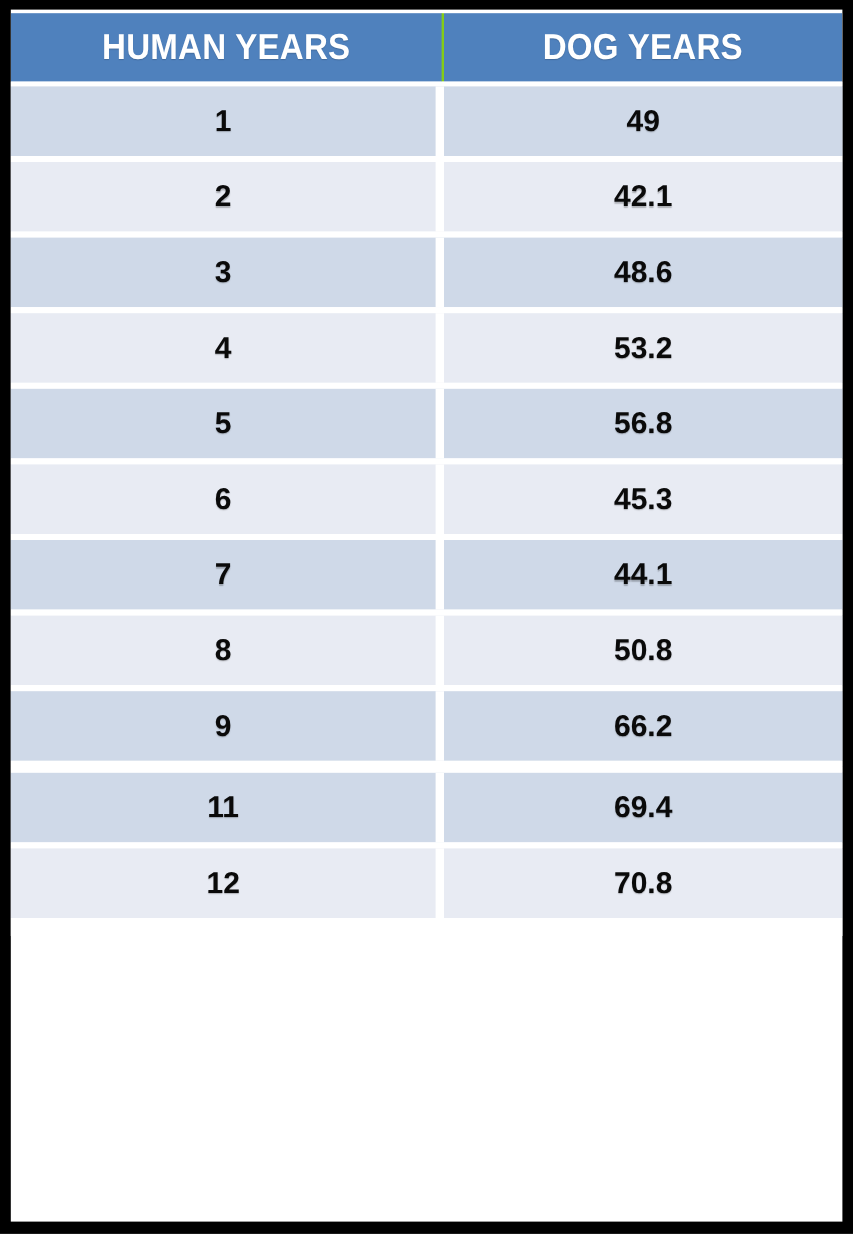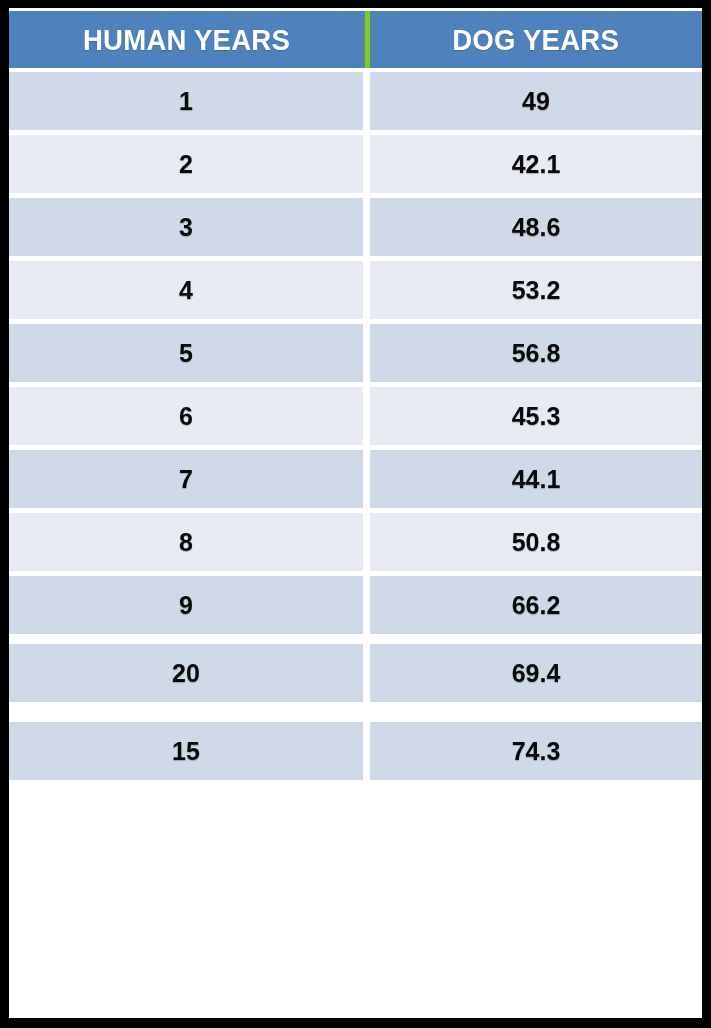--- a/index.html
+++ b/index.html
@@ -54,21 +54,21 @@
     font-stretch: condensed;
     transform-origin: center;
     padding: 0;
     white-space: nowrap;
   }
   .hdr-cell .hdr-text {
     display: inline-block;
     transform: scaleX(0.92);
     text-shadow: 0 1px 1px rgba(0,0,0,0.18);
   }
-  .hdr-left  { border-right: 5px solid #84cc16; margin-left: 48px; }
+  .hdr-left  { border-right: 2px solid #84cc16; margin-left: 48px; }
 
   
   .gap-row td { height: 4px; padding: 0; background: #ffffff; }
 
   
   .cell {
     height: 58px;
     text-align: center;
     vertical-align: middle;
     font-size: 25px;
@@ -176,36 +176,36 @@
             <td class="cell cell-left">9</td>
             <td class="cell cell-right">66.2</td>
           </tr>
           <tr class="sep">
             <td colspan="2"></td>
           </tr>
           <tr class="sep">
             <td colspan="2"></td>
           </tr>
           <tr class="row row-odd">
-            <td class="cell cell-left">20</td>
+            <td class="cell cell-left">11</td>
             <td class="cell cell-right">69.4</td>
           </tr>
           <tr class="sep">
             <td colspan="2"></td>
           </tr>
-          <tr class="sep">
-            <td colspan="2"></td>
-          </tr>
-          <tr class="sep">
-            <td colspan="2"></td>
-          </tr>
-          <tr class="sep">
-            <td colspan="2"></td>
-          </tr>
-          <tr class="row row-odd">
-            <td class="cell cell-left">15</td>
-            <td class="cell cell-right">74.3</td>
+          <tr class="row row-even">
+            <td class="cell cell-left">12</td>
+            <td class="cell cell-right">70.8</td>
+          </tr>
+          <tr class="sep">
+            <td colspan="2"></td>
+          </tr>
+          <tr class="sep">
+            <td colspan="2"></td>
+          </tr>
+          <tr class="sep">
+            <td colspan="2"></td>
           </tr>
         </tbody>
     </table>
 
   </div>
 </div>
 
 </body></html>

